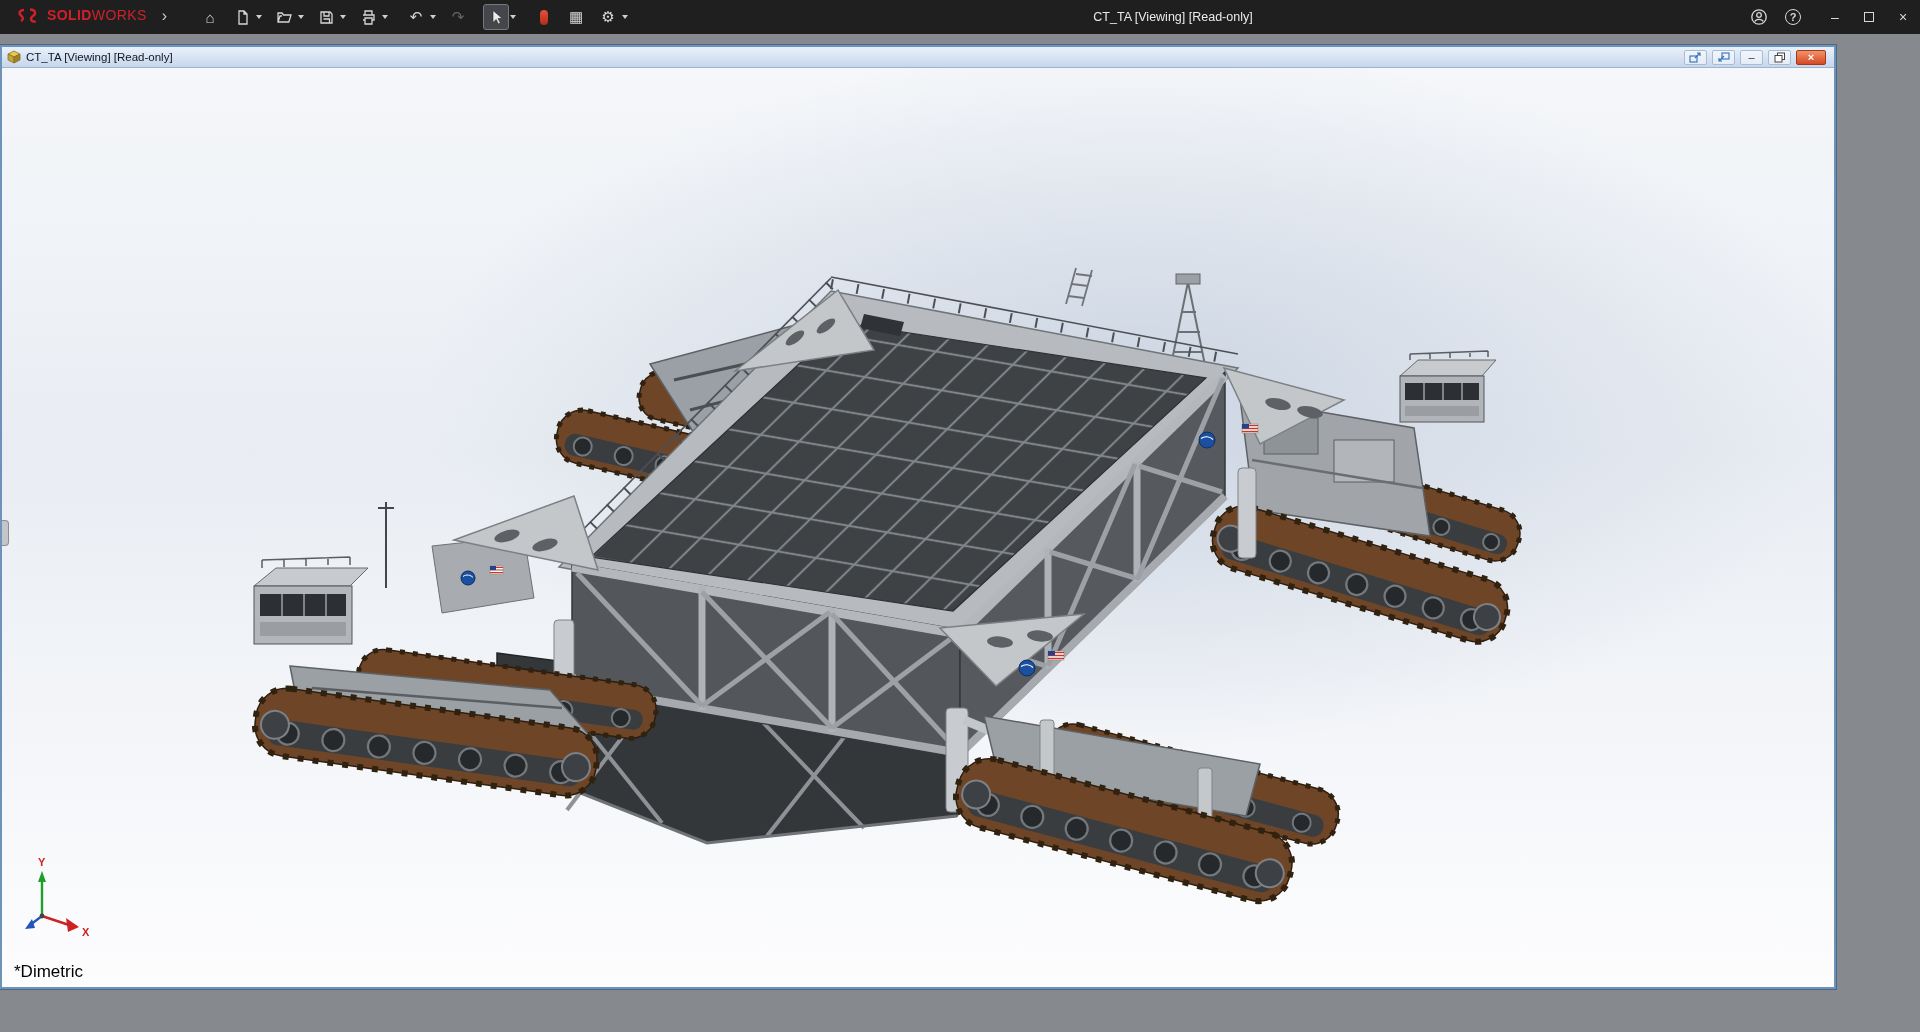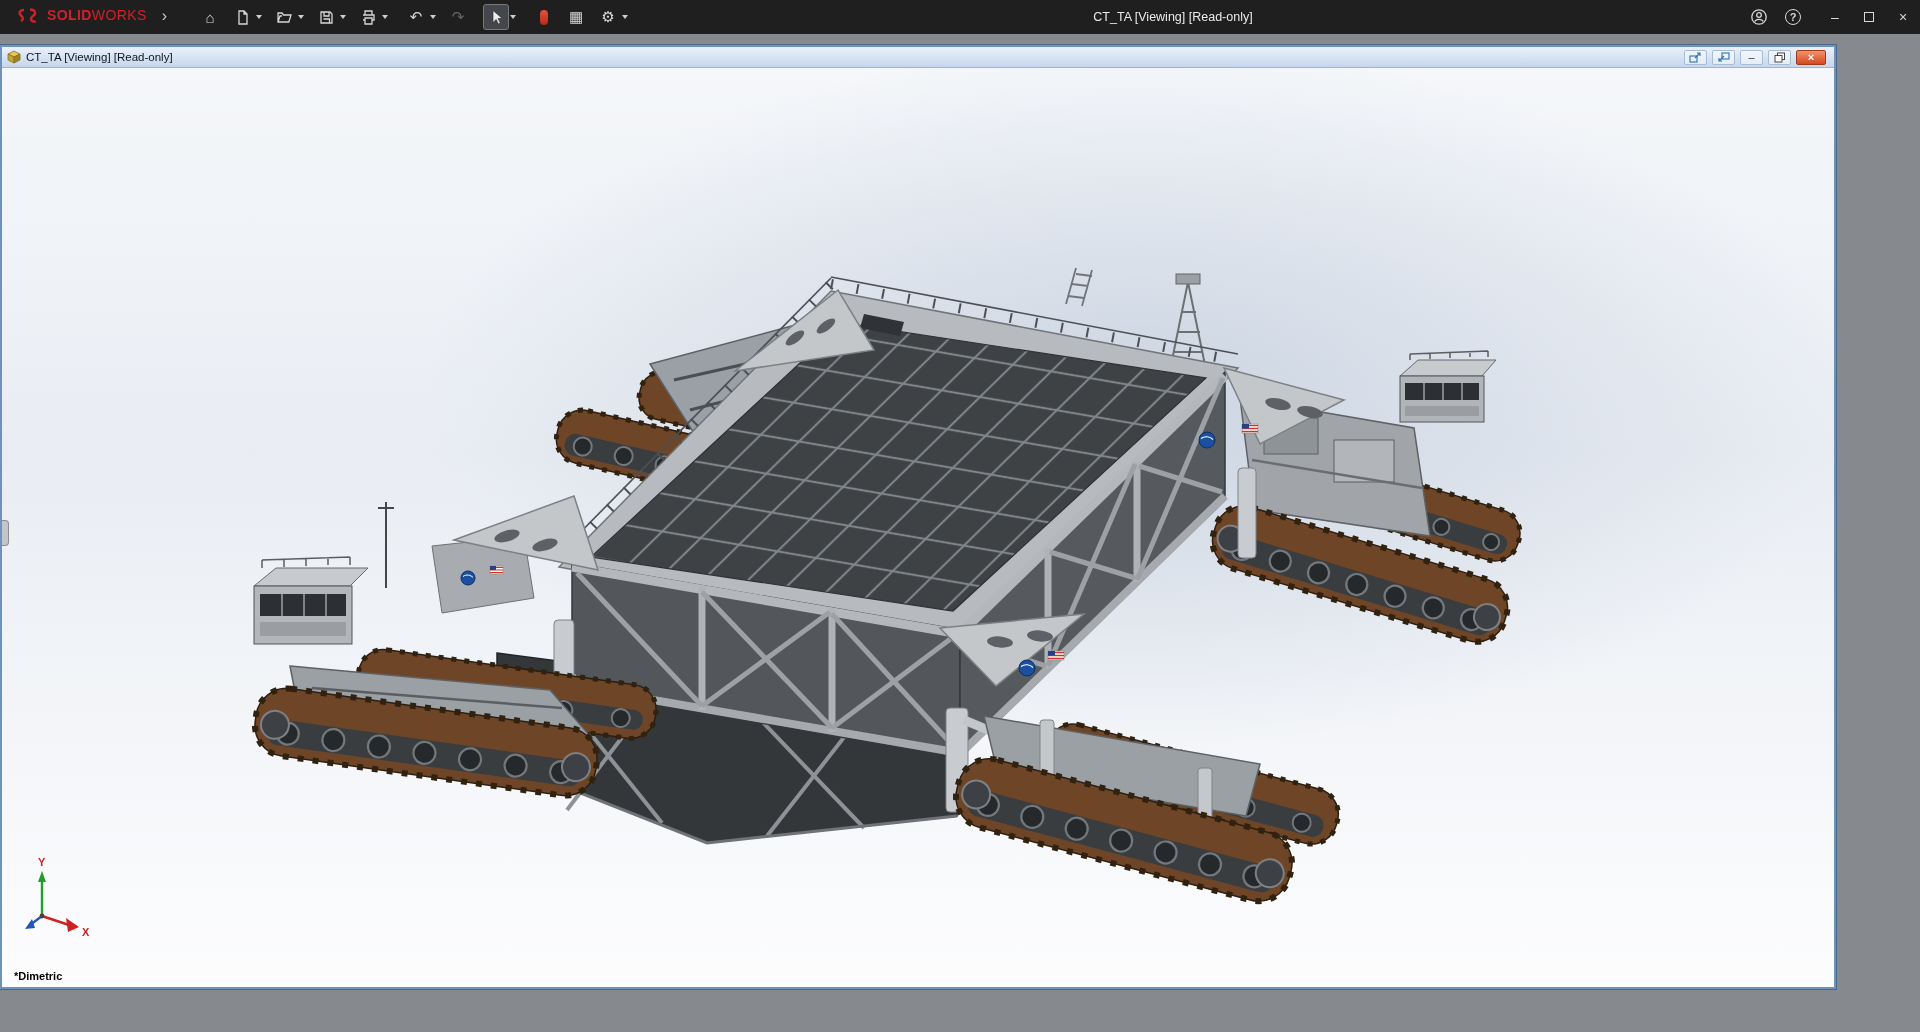--- a/index.html
+++ b/index.html
@@ -35,21 +35,21 @@
   .dbtn { width:23px; height:15px; display:flex; align-items:center; justify-content:center; background:rgba(255,255,255,.5); border:1px solid #a8bcd2; border-radius:2px; font-size:11px; color:#333; line-height:1; }
   .dbtn-close { width:30px; background:linear-gradient(#f2926b,#d44a22); border:1px solid #a03a18; color:#fff; font-weight:700; }
 
   
   .viewport { position:absolute; left:0; top:21px; right:0; bottom:0;
     background:
       radial-gradient(1100px 540px at 62% 36%, rgba(200,210,224,.9) 0%, rgba(200,210,224,0) 65%),
       linear-gradient(180deg, #f5f7fa 0%, #e9edf3 42%, #fdfdfe 100%);
     overflow:hidden; }
   .viewport svg.model { position:absolute; inset:0; width:1832px; height:919px; display:block; }
-  .orientation-label { position:absolute; left:12px; bottom:5px; font-size:11px; font-weight:700; color:#000; }
+  .orientation-label { position:absolute; left:12px; bottom:5px; font-size:17px; font-weight:400; color:#000; }
   .edge-tab { position:absolute; left:0; top:452px; width:7px; height:26px; background:#c2c6c9; border:1px solid #8a8e92; border-left:none; border-radius:0 4px 4px 0; }
 </style>
 </head>
 <body>
 
 <div class="screen">
 
   <div class="titlebar">
     <div class="brand">
       <svg width="26" height="20" viewBox="0 0 26 20">

